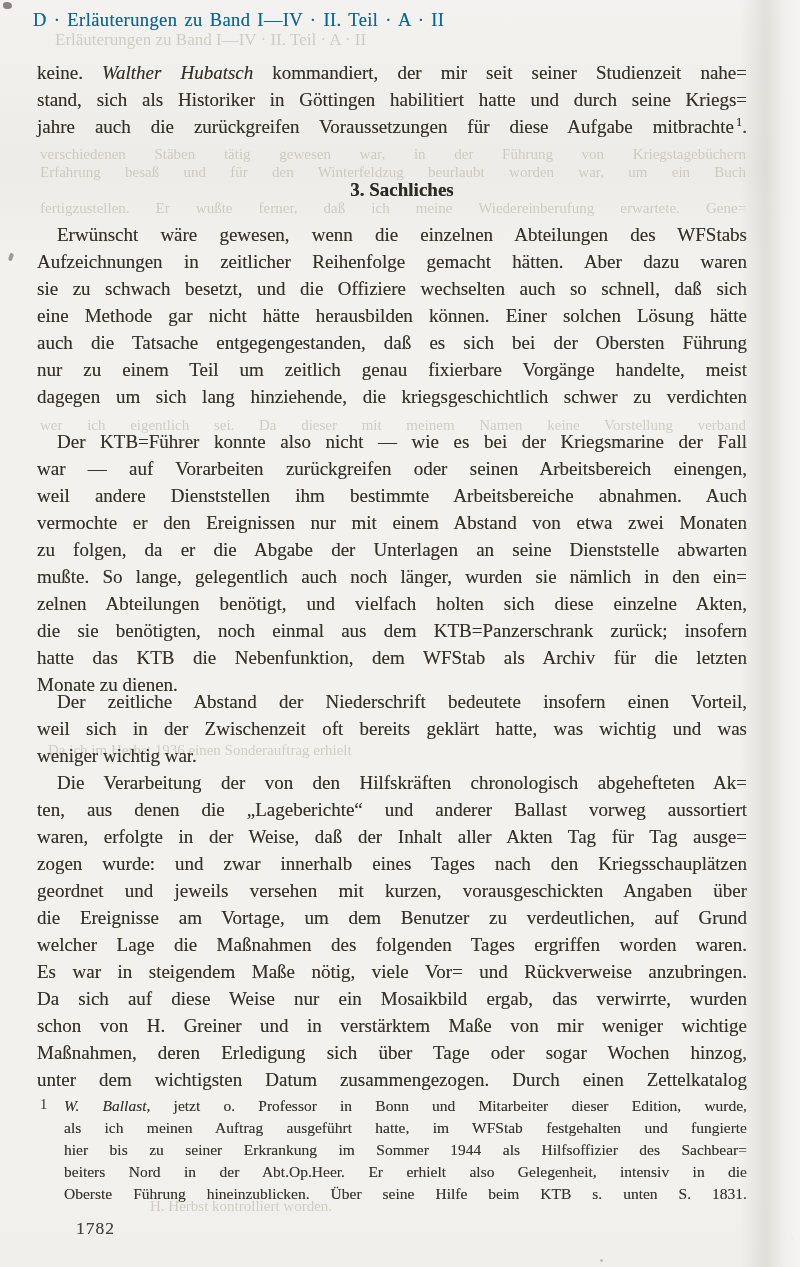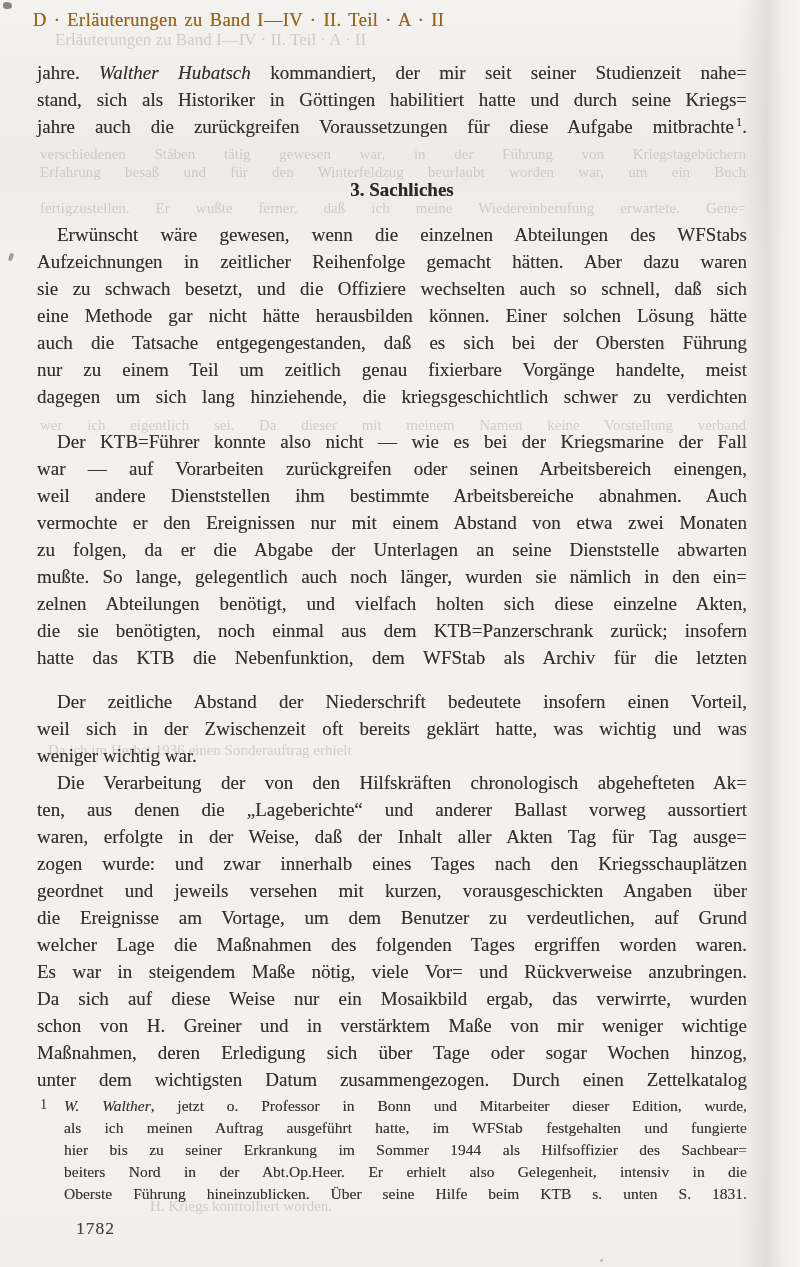--- a/index.html
+++ b/index.html
@@ -22,21 +22,21 @@
       rgba(222,219,213,.25) 170px,rgba(233,231,226,0) 260px,
       rgba(233,231,226,0) 1150px,rgba(240,239,236,.8) 1240px,#f0efec 1267px);
   }
   .page::after{ 
     content:"";position:absolute;top:0;bottom:0;right:0;width:60px;pointer-events:none;
     background:linear-gradient(90deg,rgba(214,210,203,0) 0,rgba(206,202,194,.45) 26px,rgba(240,239,237,.9) 44px,#f5f4f2 60px);
   }
 
   .running-header{
     position:absolute;left:33px;top:10px;width:700px;
-    font-size:18.5px;color:#a16207;letter-spacing:.4px;word-spacing:2px;
+    font-size:18.5px;color:#0369a1;letter-spacing:.4px;word-spacing:2px;
     text-shadow:0 0 .5px rgba(69,65,58,.55);
   }
 
   .para{position:absolute;left:37px;width:710px;color:#353128;font-size:19px;}
   .line{
     line-height:27px;height:27px;white-space:nowrap0;
     text-align:justify;text-align-last:justify;
     text-shadow:0 0 .55px rgba(55,50,42,.5);
   }
   .line.indent{text-indent:20px;}
@@ -87,27 +87,27 @@
 
 <div class="page">
 
   <div class="ghost-layer">
       <div class="ghost free" style="top: 30px; left: 55px; width: 540px; font-size: 17px;">Erläuterungen zu Band I—IV · II. Teil · A · II</div>
       <div class="ghost" style="top: 146px; left: 40px; width: 706px; font-size: 15px;">verschiedenen Stäben tätig gewesen war, in der Führung von Kriegstagebüchern</div>
       <div class="ghost" style="top: 164px; left: 40px; width: 706px; font-size: 15px;">Erfahrung besaß und für den Winterfeldzug beurlaubt worden war, um ein Buch</div>
       <div class="ghost" style="top: 200px; left: 40px; width: 706px; font-size: 15px;">fertigzustellen. Er wußte ferner, daß ich meine Wiedereinberufung erwartete. Gene=</div>
       <div class="ghost" style="top: 417px; left: 40px; width: 706px; font-size: 15px;">wer ich eigentlich sei. Da dieser mit meinem Namen keine Vorstellung verband</div>
       <div class="ghost free" style="top: 742px; left: 48px; width: 430px; font-size: 15px;">Da ich im Herbst 1936 einen Sonderauftrag erhielt</div>
-      <div class="ghost free" style="top: 1198px; left: 150px; width: 330px; font-size: 15px;">H. Kriegs kontrolliert worden.</div>
+      <div class="ghost free" style="top: 1198px; left: 150px; width: 330px; font-size: 15px;">H. Herbst kontrolliert worden.</div>
     </div>
 
   <div class="running-header">D · Erläuterungen zu Band I—IV · II. Teil · A · II</div>
 
   <div class="para p1">
-      <div class="line"><span>jahre. </span><i>Walther Hubatsch</i><span> kommandiert, der mir seit seiner Studienzeit nahe=</span></div>
+      <div class="line"><span>keine. </span><i>Walther Hubatsch</i><span> kommandiert, der mir seit seiner Studienzeit nahe=</span></div>
       <div class="line">stand, sich als Historiker in Göttingen habilitiert hatte und durch seine Kriegs=</div>
       <div class="line"><span>jahre auch die zurückgreifen Voraussetzungen für diese Aufgabe mitbrachte</span><sup>1</sup><span>.</span></div>
     </div>
 
   <h3 class="section-heading">3. Sachliches</h3>
 
   <div class="para p2">
       <div class="line indent">Erwünscht wäre gewesen, wenn die einzelnen Abteilungen des WFStabs</div>
       <div class="line">Aufzeichnungen in zeitlicher Reihenfolge gemacht hätten. Aber dazu waren</div>
       <div class="line">sie zu schwach besetzt, und die Offiziere wechselten auch so schnell, daß sich</div>
@@ -119,20 +119,21 @@
   <div class="para p3">
       <div class="line indent">Der KTB=Führer konnte also nicht — wie es bei der Kriegsmarine der Fall</div>
       <div class="line">war — auf Vorarbeiten zurückgreifen oder seinen Arbeitsbereich einengen,</div>
       <div class="line">weil andere Dienststellen ihm bestimmte Arbeitsbereiche abnahmen. Auch</div>
       <div class="line">vermochte er den Ereignissen nur mit einem Abstand von etwa zwei Monaten</div>
       <div class="line">zu folgen, da er die Abgabe der Unterlagen an seine Dienststelle abwarten</div>
       <div class="line">mußte. So lange, gelegentlich auch noch länger, wurden sie nämlich in den ein=</div>
       <div class="line">zelnen Abteilungen benötigt, und vielfach holten sich diese einzelne Akten,</div>
       <div class="line">die sie benötigten, noch einmal aus dem KTB=Panzerschrank zurück; insofern</div>
       <div class="line">hatte das KTB die Nebenfunktion, dem WFStab als Archiv für die letzten</div>
+      <div class="line endline">Monate zu dienen.</div>
     </div>
   <div class="para p4">
       <div class="line indent">Der zeitliche Abstand der Niederschrift bedeutete insofern einen Vorteil,</div>
       <div class="line">weil sich in der Zwischenzeit oft bereits geklärt hatte, was wichtig und was</div>
       <div class="line endline">weniger wichtig war.</div>
     </div>
   <div class="para p5">
       <div class="line indent">Die Verarbeitung der von den Hilfskräften chronologisch abgehefteten Ak=</div>
       <div class="line">ten, aus denen die „Lageberichte“ und anderer Ballast vorweg aussortiert</div>
       <div class="line">waren, erfolgte in der Weise, daß der Inhalt aller Akten Tag für Tag ausge=</div>
@@ -143,21 +144,21 @@
       <div class="line">Es war in steigendem Maße nötig, viele Vor= und Rückverweise anzubringen.</div>
       <div class="line">Da sich auf diese Weise nur ein Mosaikbild ergab, das verwirrte, wurden</div>
       <div class="line">schon von H. Greiner und in verstärktem Maße von mir weniger wichtige</div>
       <div class="line">Maßnahmen, deren Erledigung sich über Tage oder sogar Wochen hinzog,</div>
       <div class="line">unter dem wichtigsten Datum zusammengezogen. Durch einen Zettelkatalog</div>
     </div>
 
   <div class="footnote">
     <span class="marker">1</span>
     <div class="fn-lines">
-        <div class="line"><i>W. Walther</i><span>, jetzt o. Professor in Bonn und Mitarbeiter dieser Edition, wurde,</span></div>
+        <div class="line"><i>W. Ballast</i><span>, jetzt o. Professor in Bonn und Mitarbeiter dieser Edition, wurde,</span></div>
         <div class="line">als ich meinen Auftrag ausgeführt hatte, im WFStab festgehalten und fungierte</div>
         <div class="line">hier bis zu seiner Erkrankung im Sommer 1944 als Hilfsoffizier des Sachbear=</div>
         <div class="line">beiters Nord in der Abt.Op.Heer. Er erhielt also Gelegenheit, intensiv in die</div>
         <div class="line">Oberste Führung hineinzublicken. Über seine Hilfe beim KTB s. unten S. 1831.</div>
       </div>
   </div>
 
   <div class="page-number">1782</div>
 
   <div class="speck s1"></div>

